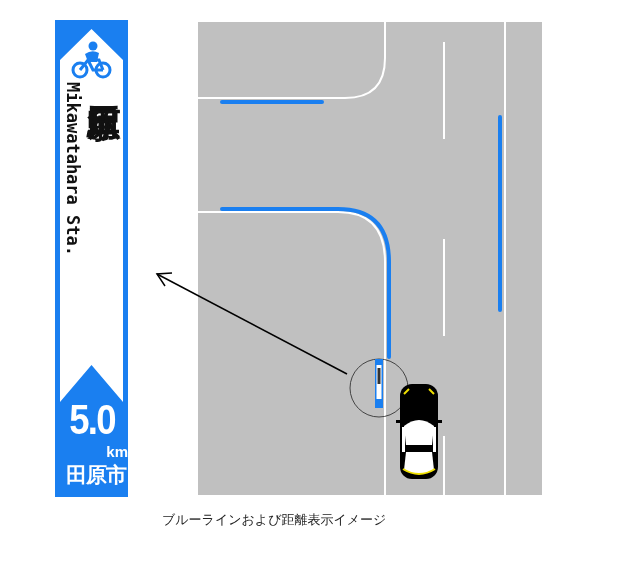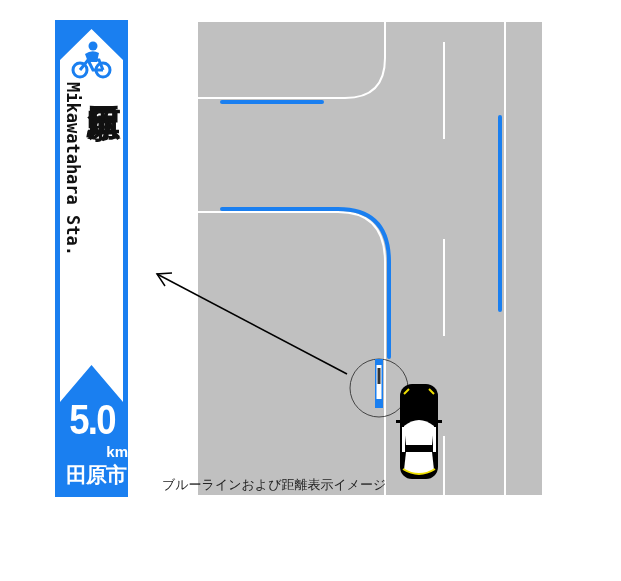--- a/index.html
+++ b/index.html
@@ -24,22 +24,22 @@
   #sign-unit {
     position:absolute; left:98px; top:444px; width:30px; text-align:right;
     color:#fff; font-family:"Liberation Sans", sans-serif; font-weight:bold; font-size:15px; line-height:16px;
   }
   #sign-city {
     position:absolute; left:58px; top:463px; width:68px; text-align:right;
     color:#fff; font-family:"DejaVu Sans", sans-serif; font-weight:bold; font-size:21px; line-height:24px; letter-spacing:-1px;
   }
   #road { left:198px; top:22px; width:344px; height:473px; }
   #caption {
-    position:absolute; left:162px; top:476px; width:260px;
-    font-family:Liberation Sans, sans-serif; font-size:13px; color:#222; line-height:18px; white-space:nowrap;
+    position:absolute; left:162px; top:512px; width:260px;
+    font-family:Liberation Mono, monospace; font-size:13px; color:#222; line-height:18px; white-space:nowrap;
   }
 </style>
 </head>
 <body>
 
 <svg id="sign" class="abs" viewBox="0 0 73 477" width="73" height="477">
   <rect x="0" y="0" width="73" height="477" fill="#1a7ff0"></rect>
 
   <polygon points="5,40 36.5,9 68,40 68,382 36.5,345 5,382" fill="#ffffff"></polygon>
 

